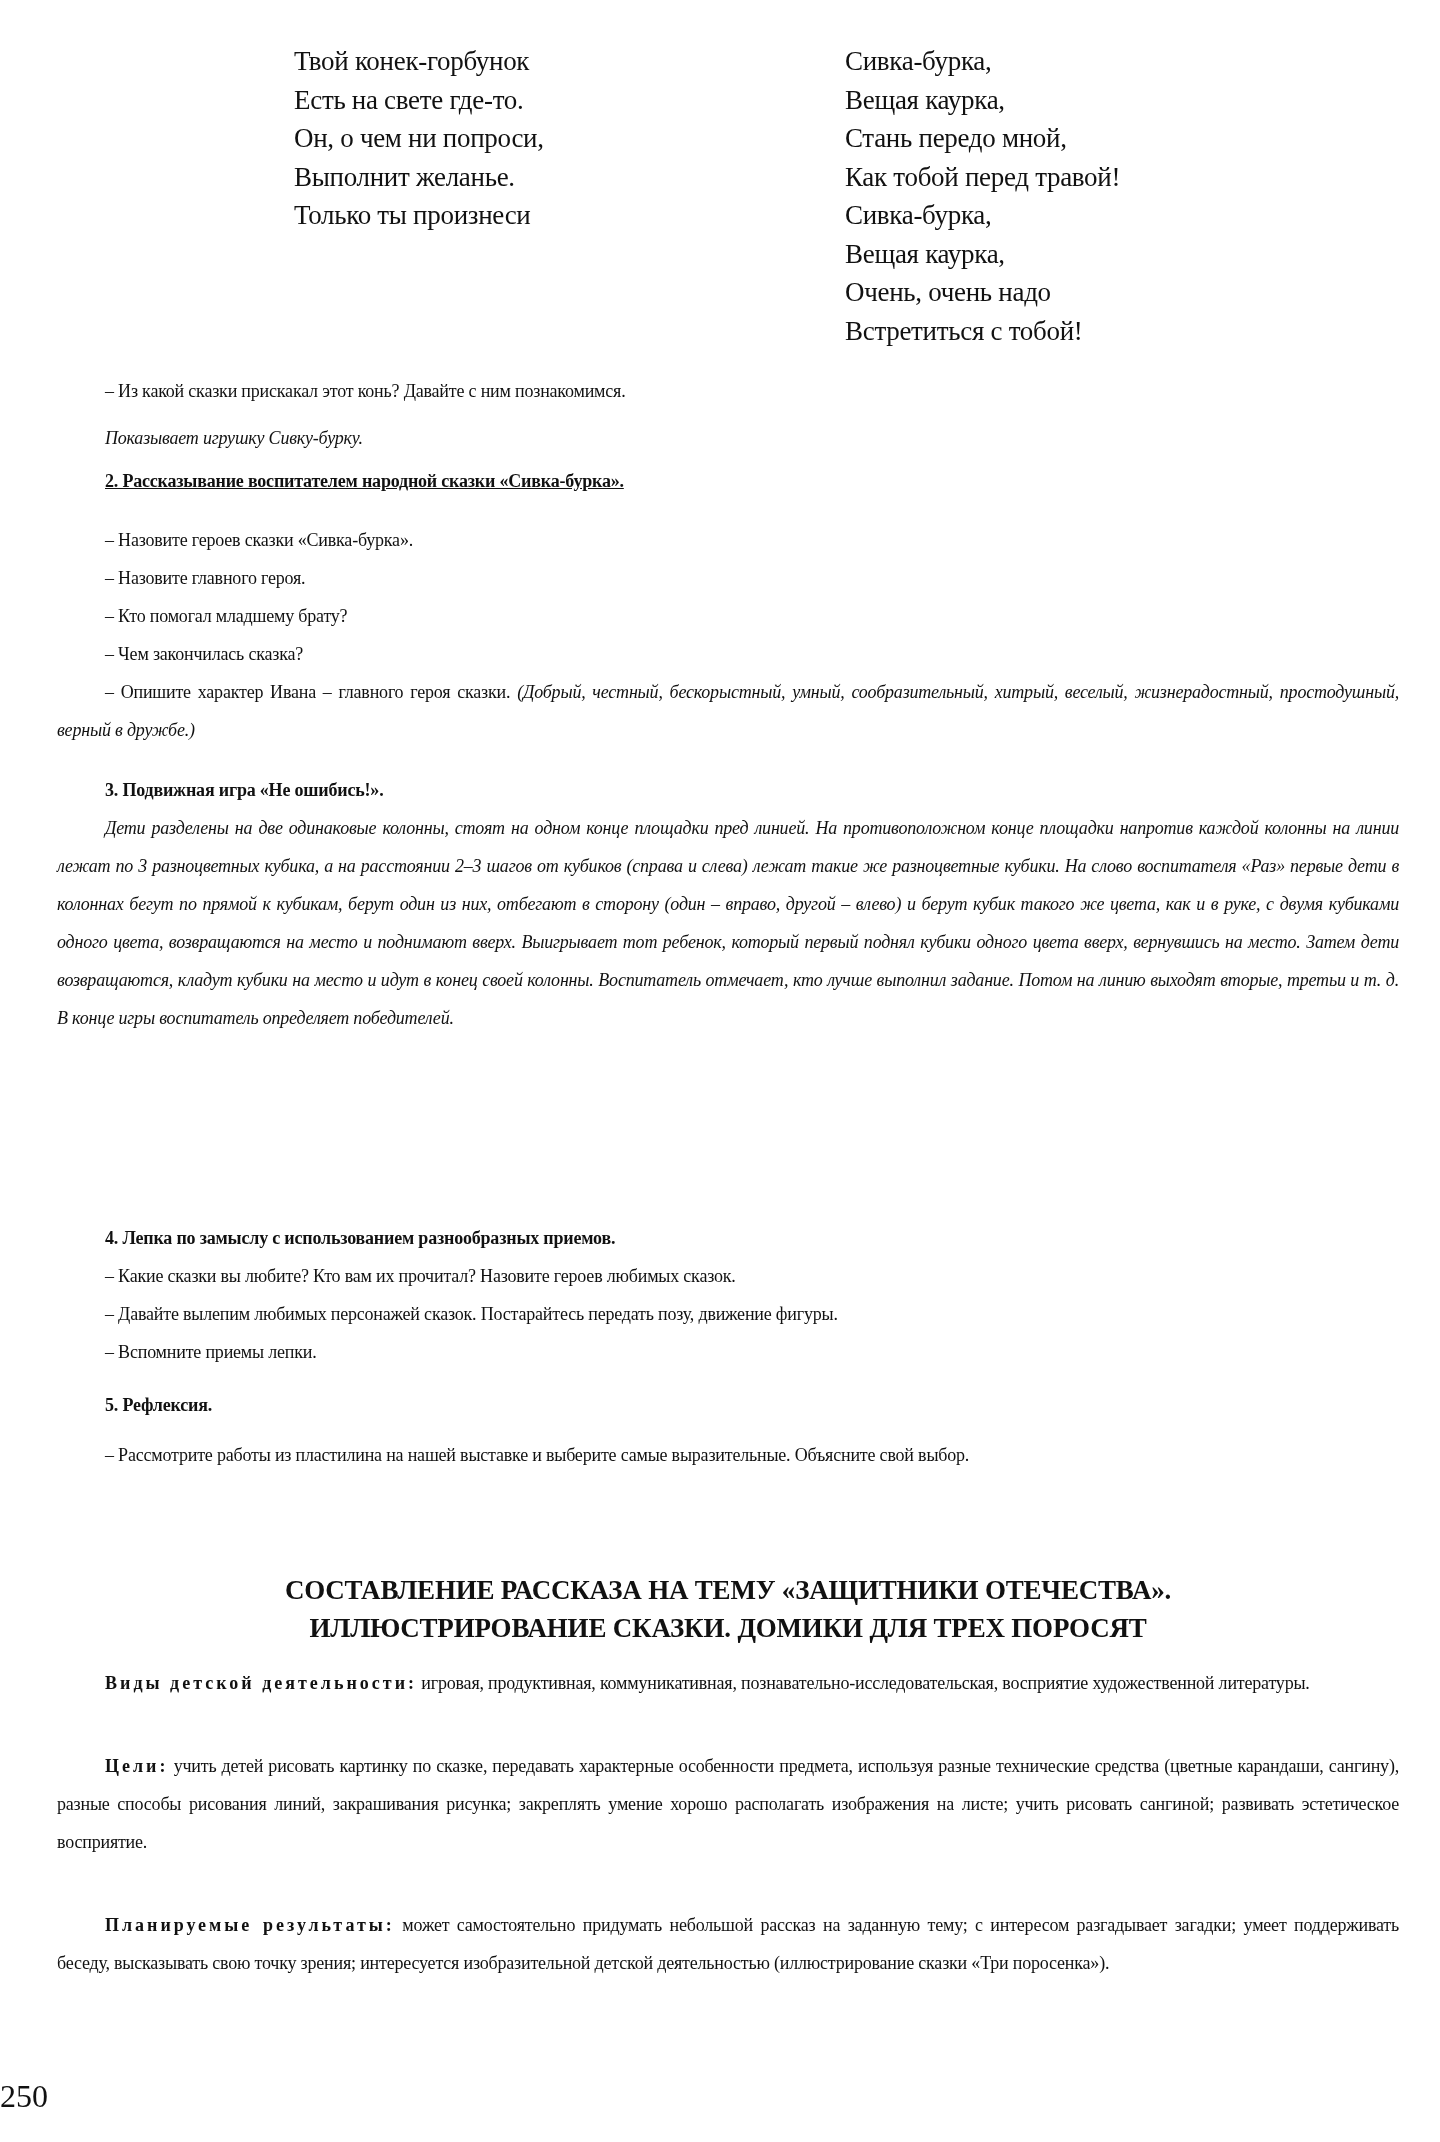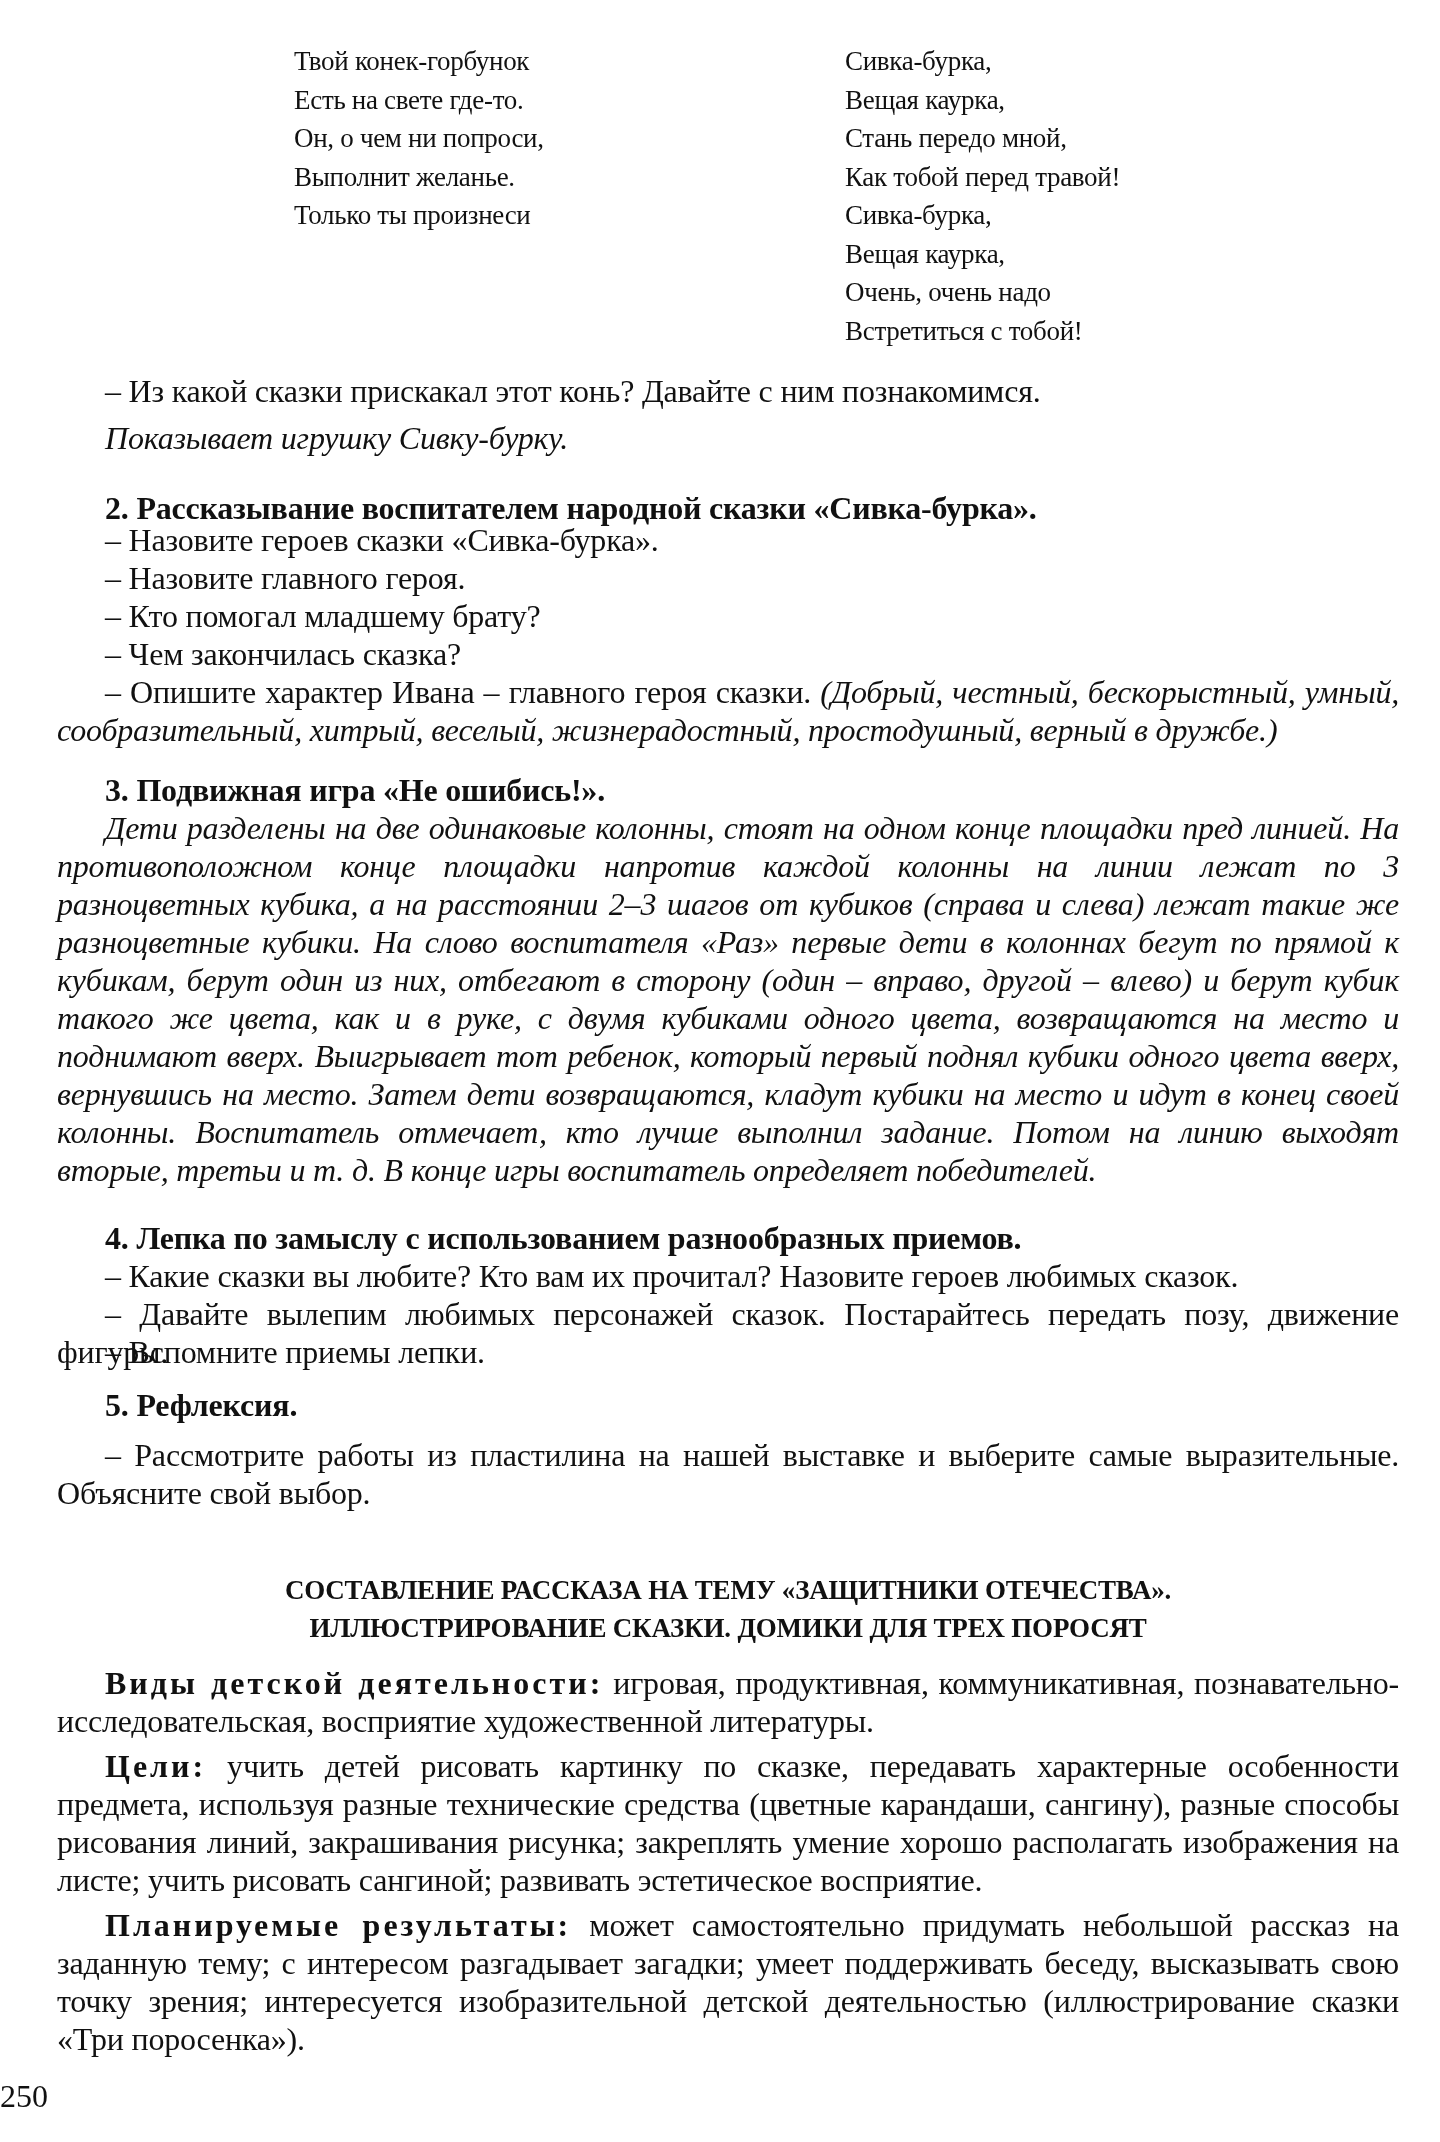--- a/index.html
+++ b/index.html
@@ -39,21 +39,21 @@
       line-height: 38.5px;
       font-size: 27px;
       letter-spacing: -0.3px;
       white-space: nowrap;
     }
     .p {
       position: absolute;
       left: 0;
       width: 1342px;
       line-height: 38px;
-      font-size: 32px;
+      font-size: 18px;
       letter-spacing: -0.2px;
       text-align: justify;
     }
     .ind { text-indent: 48px; }
     .ital { font-style: italic; }
     .bold { font-weight: bold; }
     .heading {
       position: absolute;
       left: 0;
       width: 1342px;
@@ -96,21 +96,21 @@
       <div class="poem-line">Сивка-бурка,</div>
       <div class="poem-line">Вещая каурка,</div>
       <div class="poem-line">Очень, очень надо</div>
       <div class="poem-line">Встретиться с тобой!</div>
     </div>
   </div>
 
   <div class="p ind" style="top:372px;">– Из какой сказки прискакал этот конь? Давайте с ним познакомимся.</div>
   <div class="p ind ital" style="top:419px;">Показывает игрушку Сивку-бурку.</div>
 
-  <div class="p ind bold" style="top:489px;">2. Рассказывание воспитателем народной сказки «Сивка-бурка».</div>
+  <div class="p ind bold" style="top:462px;text-decoration:underline;">2. Рассказывание воспитателем народной сказки «Сивка-бурка».</div>
   <div class="p ind" style="top:521px;">– Назовите героев сказки «Сивка-бурка».</div>
   <div class="p ind" style="top:559px;">– Назовите главного героя.</div>
   <div class="p ind" style="top:597px;">– Кто помогал младшему брату?</div>
   <div class="p ind" style="top:635px;">– Чем закончилась сказка?</div>
   <div class="p ind" style="top:673px;">
     <span>– Опишите характер Ивана – главного героя сказки.</span>
     <span class="ital">(Добрый, честный, бескорыстный, умный, сообразительный, хитрый, веселый, жизнерадостный, простодушный, верный в дружбе.)</span>
   </div>
 
   <div class="p ind bold" style="top:771px;">3. Подвижная игра «Не ошибись!».</div>

